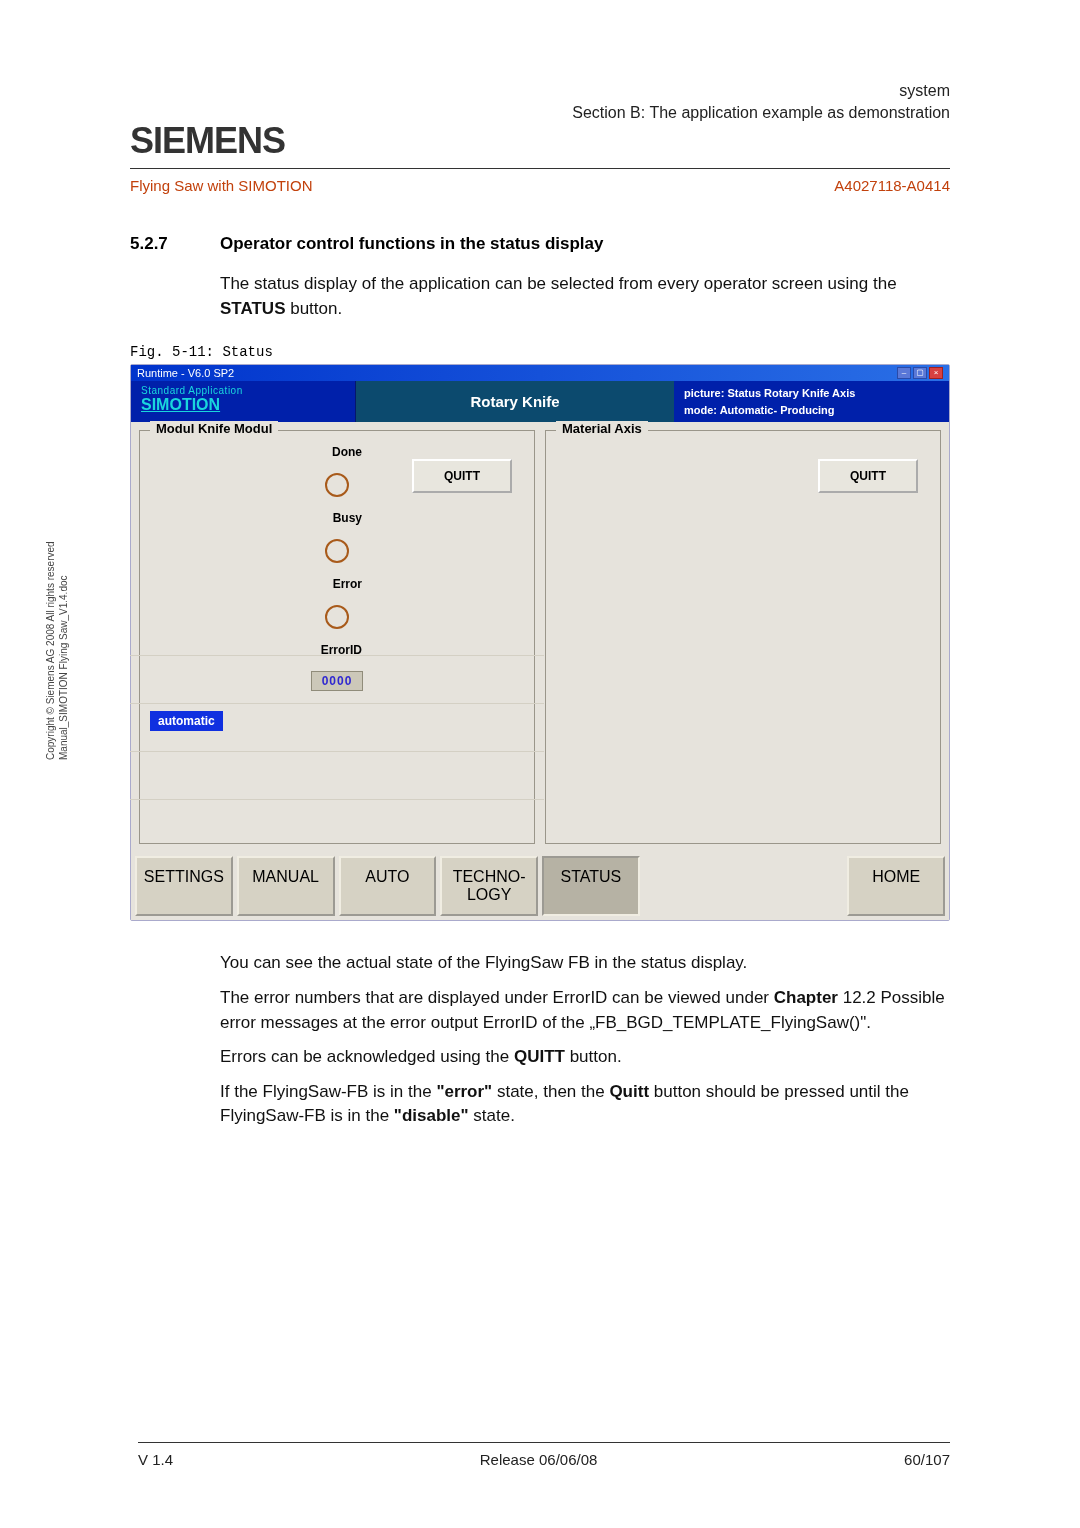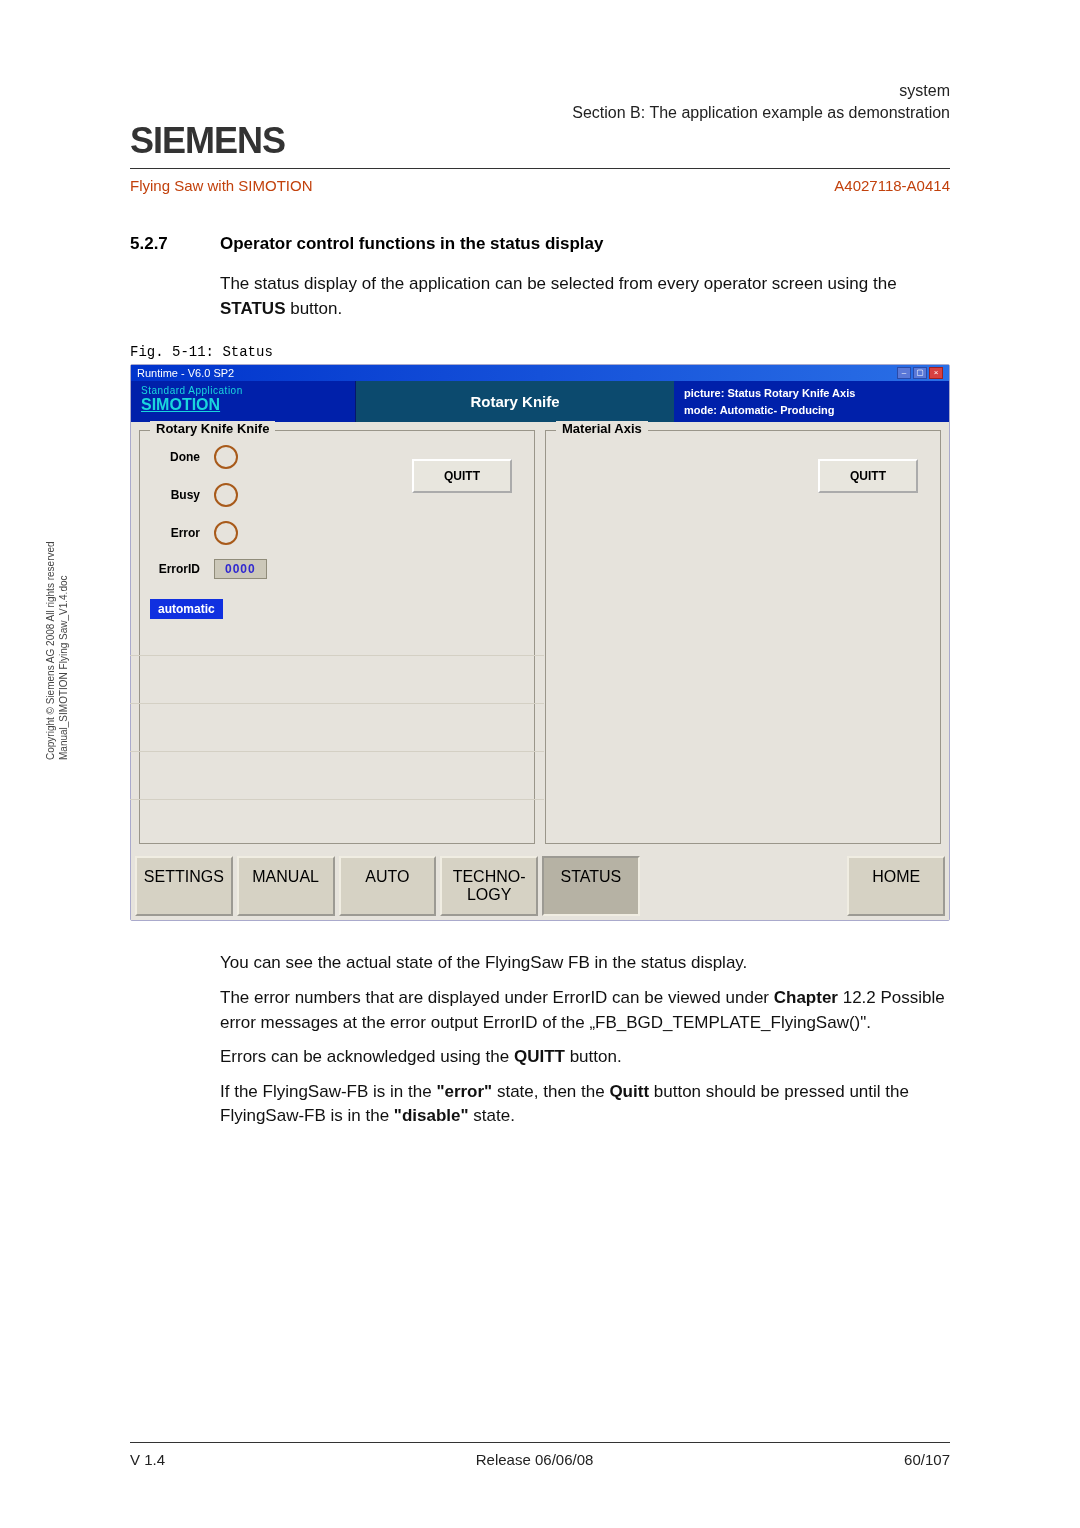--- a/index.html
+++ b/index.html
@@ -22,33 +22,33 @@
   .wbtn.red { background: #d84040; border-color: #a02020; }
   .hmi-toprow { display: flex; align-items: stretch; }
   .hmi-topleft { background: #0020aa; color: #19d6dd; padding: 4px 10px 2px 10px; width: 225px; border-right: 1px solid #05176b; }
   .stdapp { font-size: 10px; letter-spacing: 0.5px; }
   .simotion { font-size: 16px; font-weight: 700; text-decoration: underline; }
   .hmi-topmid { background: #0c4a6e; color: #fff; flex: 1; display: flex; align-items: center; justify-content: center; font-size: 15px; font-weight: 600; font-family: "Arial Black", Arial, sans-serif; }
   .hmi-topright { background: #0020aa; color: #fff; padding: 4px 10px; width: 275px; font-size: 11px; font-weight: 700; line-height: 1.5; }
   .hmi-body { display: flex; padding: 8px; gap: 10px; height: 430px; background: #e6e3dc; }
   .panel { flex: 1; border: 1px solid #9a968a; position: relative; padding: 14px 10px; }
   .panel-title { position: absolute; top: -10px; left: 10px; background: #e6e3dc; padding: 0 6px; font-size: 13px; font-weight: 700; color: #000; }
-  .status-row { display: flex; align-items: center; gap: 14px; margin-bottom: 14px; font-size: 12px; font-weight: 700; }
+  .status-row { display: flex; align-items: center; gap: 14px; margin-bottom: 14px; font-size: 12px; font-weight: 700; flex-direction: column; }
   .status-row .lbl { width: 50px; text-align: right; }
   .lamp { width: 24px; height: 24px; border: 2px solid #a85a1a; border-radius: 50%; background: #e6e3dc; }
   .quitt-btn { background: #e8e6de; border: 2px outset #fff; padding: 8px 0; width: 100px; text-align: center; font-size: 12px; font-weight: 700; position: absolute; top: 28px; right: 22px; cursor: pointer; }
   .errid-box { background: #ccc8b9; border: 1px solid #908c7a; color: #3028d0; font-size: 12px; font-weight: 700; padding: 2px 10px; letter-spacing: 1px; }
   .auto-box { background: #1030e0; color: #fff; font-size: 12px; font-weight: 700; padding: 3px 8px; margin-top: 6px; display: inline-block; }
   .panel-inner-step { height: 44px; border-top: 1px solid #d4d0c4; margin: 4px -10px 0 -10px; }
   .hmi-btnrow { display: flex; padding: 4px; gap: 4px; background: #e6e3dc; }
   .hmi-btn { flex: 1; background: #d6d2c4; border: 2px outset #f0ede2; padding: 10px 2px; text-align: center; font-size: 16px; font-weight: 400; cursor: pointer; color: #000; }
   .hmi-btn.active { border-style: inset; background: #b6b2a4; }
   .hmi-btn.blank { background: #e6e3dc; border: 2px solid transparent; cursor: default; }
   .sidecopy { position: absolute; left: 44px; top: 760px; transform: rotate(-90deg); transform-origin: left top; font-size: 10px; color: #444; white-space: nowrap; text-align: left; line-height: 1.3; }
-  .footer { position: absolute; left: 0; right: 0; bottom: 60px; padding: 0 130px; }
+  .footer { position: absolute; left: 8px; right: 0; bottom: 60px; padding: 0 130px; }
   .footer-line { border-top: 1.5px solid #333; margin-bottom: 8px; }
   .footer-row { display: flex; justify-content: space-between; font-size: 15px; color: #222; }
   b { font-weight: 700; }
 </style>
 </head>
 <body>
 
 <div class="sidecopy">
   <span>Copyright © Siemens AG 2008 All rights reserved</span><br>
   <span>Manual_SIMOTION Flying Saw_V1.4.doc</span>
@@ -95,21 +95,21 @@
         <div class="simotion">SIMOTION</div>
       </div>
       <div class="hmi-topmid">Rotary Knife</div>
       <div class="hmi-topright">
         <div>picture: Status Rotary Knife Axis</div>
         <div>mode: Automatic- Producing</div>
       </div>
     </div>
     <div class="hmi-body">
       <div class="panel">
-        <div class="panel-title">Rotary Knife Knife</div>
+        <div class="panel-title">Modul Knife Modul</div>
         <div class="status-row">
           <span class="lbl">Done</span>
           <span class="lamp"></span>
         </div>
         <div class="status-row">
           <span class="lbl">Busy</span>
           <span class="lamp"></span>
         </div>
         <div class="status-row">
           <span class="lbl">Error</span>

